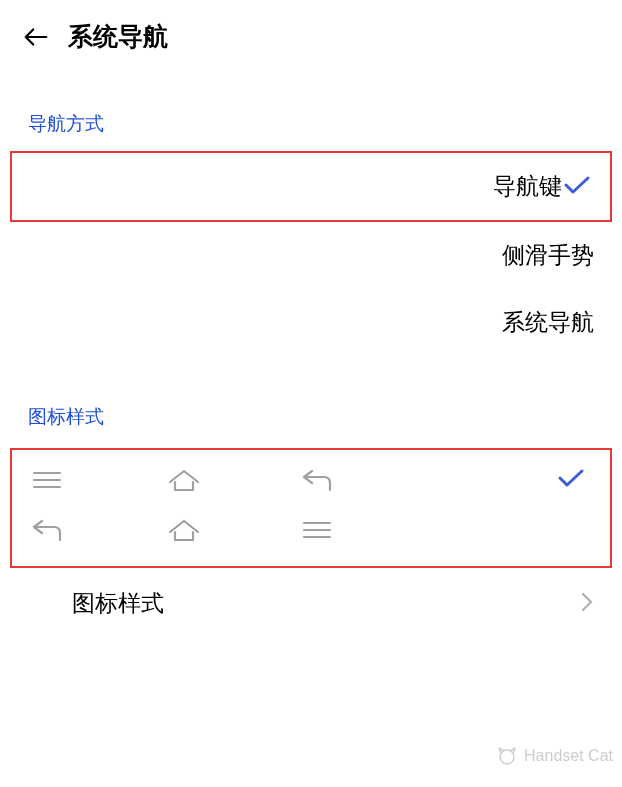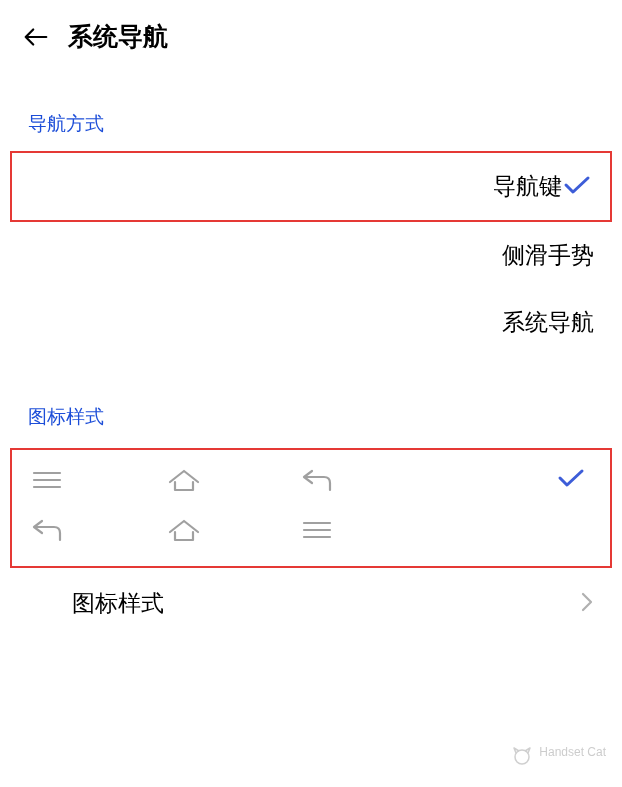--- a/index.html
+++ b/index.html
@@ -99,26 +99,27 @@
       justify-content: space-between;
       padding: 20px 28px 0 28px;
       cursor: pointer;
       margin-left: 44px;
     }
     .chevron {
       color: #b0b0b0;
     }
     .watermark {
       position: absolute;
-      right: 16px;
+      right: 9px;
       bottom: 20px;
       display: flex;
+      align-items: center;
       gap: 6px;
       color: rgba(120,120,120,0.38);
-      font-size: 12px;
+      font-size: 16px;
       pointer-events: none;
     }
     .watermark svg {
       opacity: 0.4;
     }
   </style>
 </head>
 <body>
 
 <div class="header">

